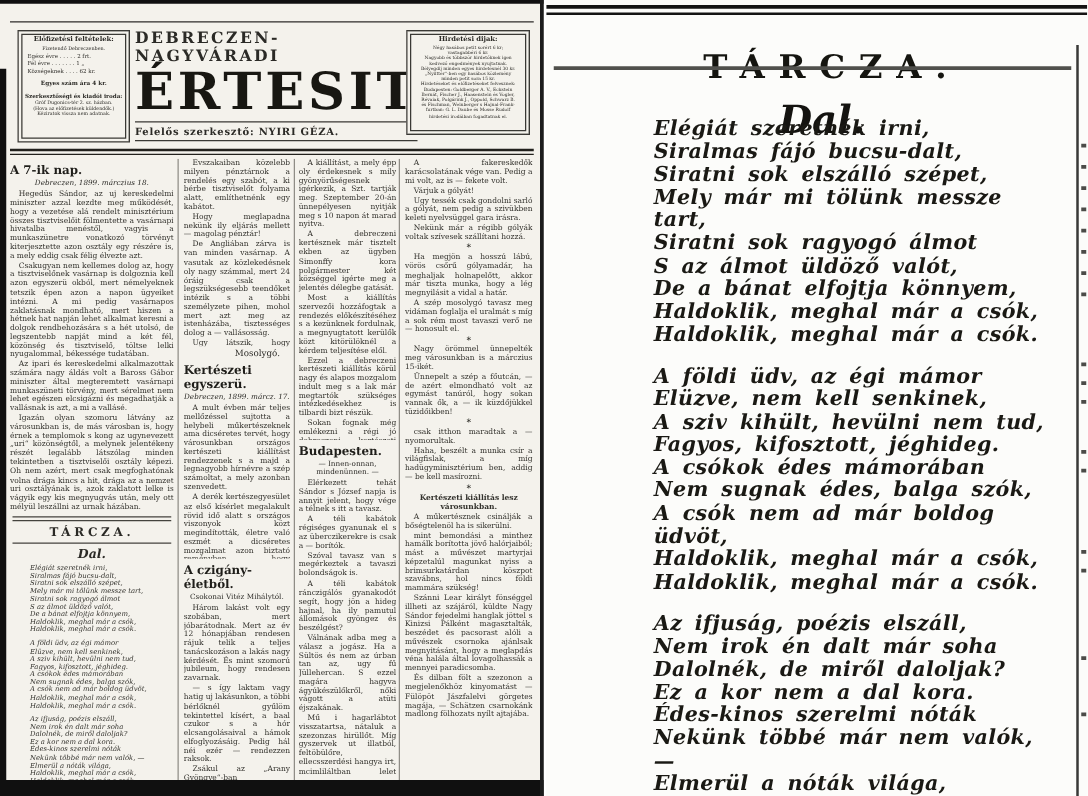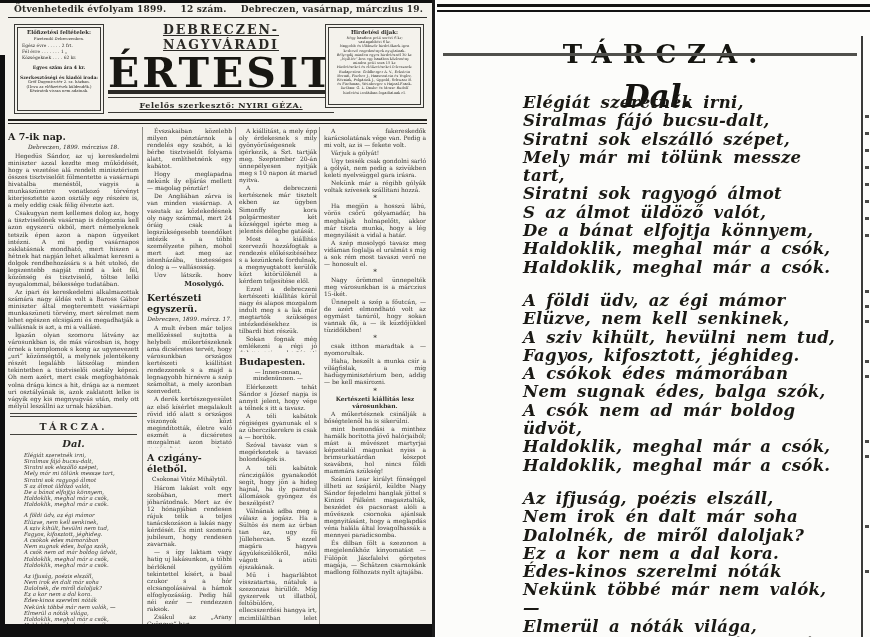--- a/index.html
+++ b/index.html
@@ -24,41 +24,41 @@
   .sub-box{left:6px;top:4px;width:90px;height:90px;}
   .ads-box{right:3px;top:4px;width:99px;height:84px;}
   .box-title{font-weight:bold;font-size:5.4px;margin-bottom:1px;}
   .box-sub{font-size:3.9px;margin-bottom:2px;}
   .sub-rows{font-size:4.4px;text-align:left;padding-left:4px;line-height:6px;}
   .box-single{font-weight:bold;font-size:4.6px;margin-top:4px;}
   .box-office-title{font-weight:bold;font-size:4.5px;margin-top:5px;}
   .box-office{font-size:3.8px;line-height:4.6px;}
   .ads-lines{font-size:3.55px;line-height:4.2px;}
 
-  .mh-center{position:absolute;left:100px;width:226px;top:2px;text-align:center;text-decoration:underline;}
+  .mh-center{position:absolute;left:100px;width:226px;top:2px;text-align:left;}
   .mh-pretitle{font-weight:bold;font-size:12.5px;letter-spacing:2px;}
   .mh-title{font-weight:bold;font-size:41px;line-height:42px;letter-spacing:3px;color:#181712;}
   .mh-subtitle{margin-top:3px;border-top:1px solid #3a3935;padding-top:3px;font-weight:bold;font-size:7.6px;letter-spacing:1.2px;}
   .mh-editor{margin-top:3px;border-top:1px solid #3a3935;border-bottom:1px solid #3a3935;padding:2px 0;
              font-weight:bold;font-size:8px;letter-spacing:.6px;}
   .masthead-rule{position:absolute;top:119px;left:8px;right:8px;height:2px;border-top:2.5px solid #22211d;border-bottom:1px solid #22211d;}
 
   .page-body{position:absolute;top:127px;left:8px;width:420px;bottom:13px;overflow:hidden;}
   .col{position:absolute;top:0;bottom:0;overflow:hidden;}
   .col1{left:0;width:131px;}
   .col2{left:139px;width:85px;}
   .col3{left:231px;width:78px;}
   .col4{left:316px;width:102px;}
   .vdiv{position:absolute;top:0;bottom:0;width:1px;background:#8f8d86;}
   .vd1{left:134px;}.vd2{left:227px;}.vd3{left:311px;}
 
   .col-headline{font-weight:bold;font-size:9.5px;text-align:left;margin:4px 0 2px;color:#1f1e1a;}
   .col-dateline{font-style:italic;font-size:5.8px;text-align:center;margin-bottom:2px;}
   .col-sub{font-size:5.8px;text-align:center;margin:1px 0 2px;}
-  .col-sig{font-weight:bold;font-size:7px;text-align:right;padding-right:8px;margin:2px 0;}
+  .col-sig{font-weight:normal;font-size:7px;text-align:right;padding-right:8px;margin:2px 0;}
   .flow{overflow:hidden;}
   .flow p{margin:0 0 1px;font-size:6px;line-height:7.05px;text-align:justify;text-indent:7px;color:#33322d;}
   .flow p.star{text-align:center;text-indent:0;font-weight:bold;font-size:7px;line-height:7px;}
   .flow p.cline{text-align:center;text-indent:0;font-weight:bold;}
   .rule-sep{border-top:1px solid #44433e;border-bottom:1px solid #44433e;height:2px;margin:3px 2px 2px;}
   .tarcza-head{font-weight:bold;font-size:9.5px;letter-spacing:3px;text-align:center;padding:2px 0 2px;
                border-bottom:1px solid #44433e;margin:0 2px 3px;}
   .poem-title-sm{font-weight:bold;font-style:italic;font-size:10px;text-align:center;margin:2px 0 3px;}
   .stanza-sm{margin:0 0 5px 16px;font-style:italic;font-size:5.5px;line-height:6.15px;color:#33322d;}
 
@@ -83,25 +83,20 @@
 <body>
 
 <div class="stage">
 
   <section class="left-page">
     <div class="edge top"></div>
     <div class="edge left"></div>
     <div class="edge bottom"></div>
     <div class="edge right"></div>
 
-    <div class="topline">
-      <span>Ötvenhetedik évfolyam 1899.</span>
-      <span>12 szám.</span>
-      <span>Debreczen, vasárnap, márczius 19.</span>
-    </div>
     <div class="topline-rule"></div>
 
     <div class="masthead">
       <div class="mh-box sub-box">
         <div class="box-title">Előfizetési feltételek:</div>
         <div class="box-sub">Fizetendő Debreczenben.</div>
         <div class="sub-rows">
             <div>Egész évre  . . . . .  2 frt.</div>
             <div>Fél évre  . . . . . . .  1 „</div>
             <div>Községeknek  . . . .  62 kr.</div>

